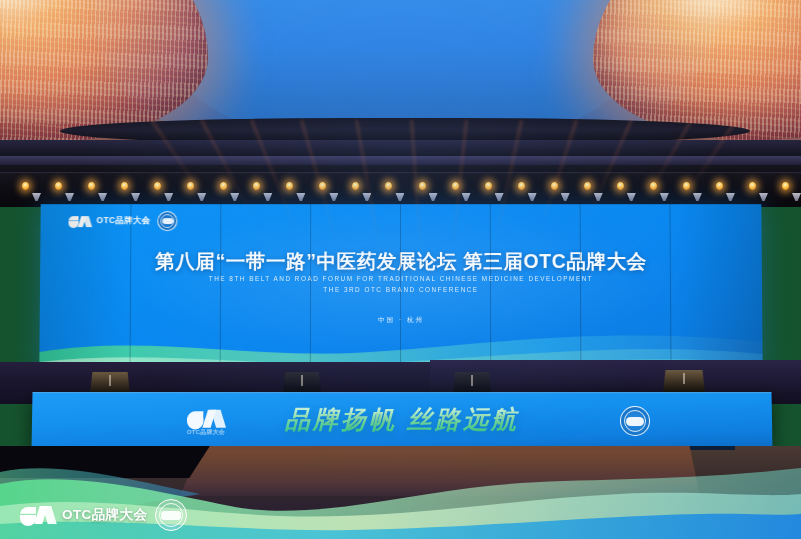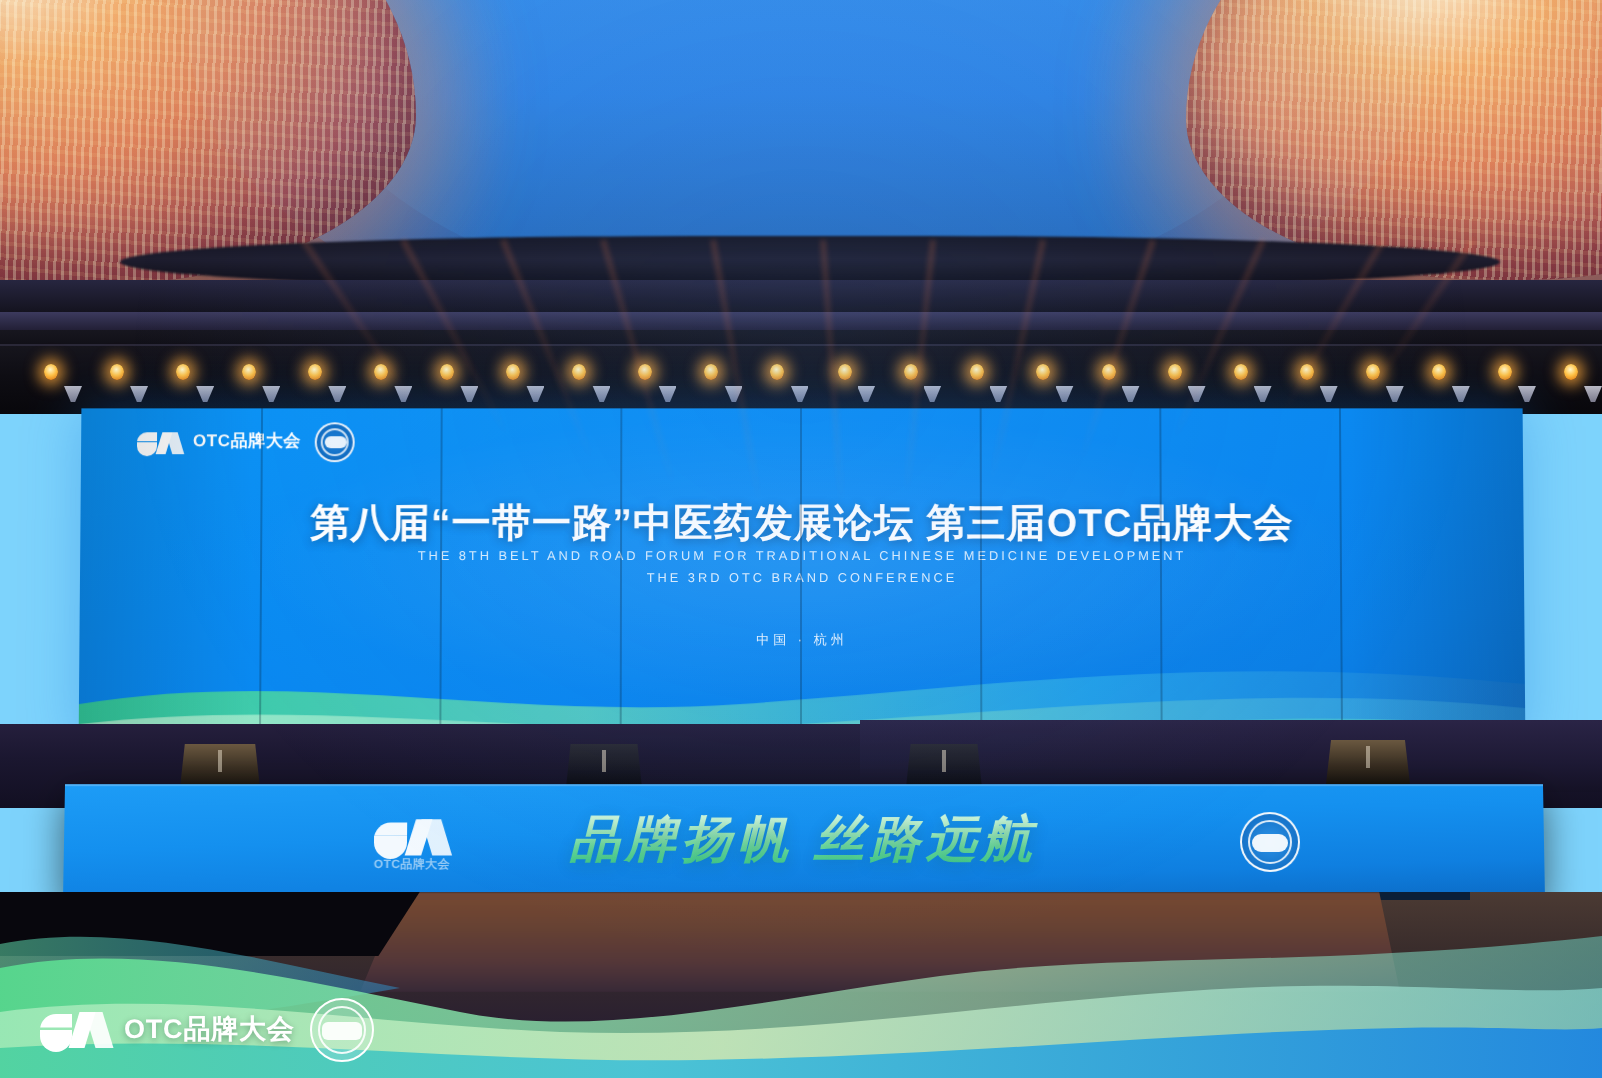--- a/index.html
+++ b/index.html
@@ -1,18 +1,18 @@
 <!DOCTYPE html>
 <html><head>
 <meta charset="utf-8">
 <style>
   html,body{margin:0;padding:0;background:#000;}
   body{width:801px;height:539px;overflow:hidden;font-family:"Liberation Sans","DejaVu Sans",sans-serif;}
 
-  #stage{position:relative;width:801px;height:539px;overflow:hidden;background:#7dd3fc;}
+  #stage{position:relative;width:801px;height:539px;overflow:hidden;background:#14532d;}
 
   
   .ceiling{position:absolute;left:0;top:0;width:801px;height:205px;overflow:hidden;
     background:
       linear-gradient(180deg,#2b2a4a 0%, #3a3a63 18%, #4a4b7a 34%, #3b3a60 56%, #201f36 78%, #0d0c16 100%);
   }
   .ceil-blue-cove{position:absolute;left:95px;top:-70px;width:620px;height:250px;
     border-radius:0 0 300px 300px/0 0 160px 160px;
     background:linear-gradient(180deg,#2f86e8 0%, #2c7fe0 35%, #2a6ec4 65%, #1f4f92 100%);
     box-shadow:0 0 40px rgba(60,140,240,.55);

